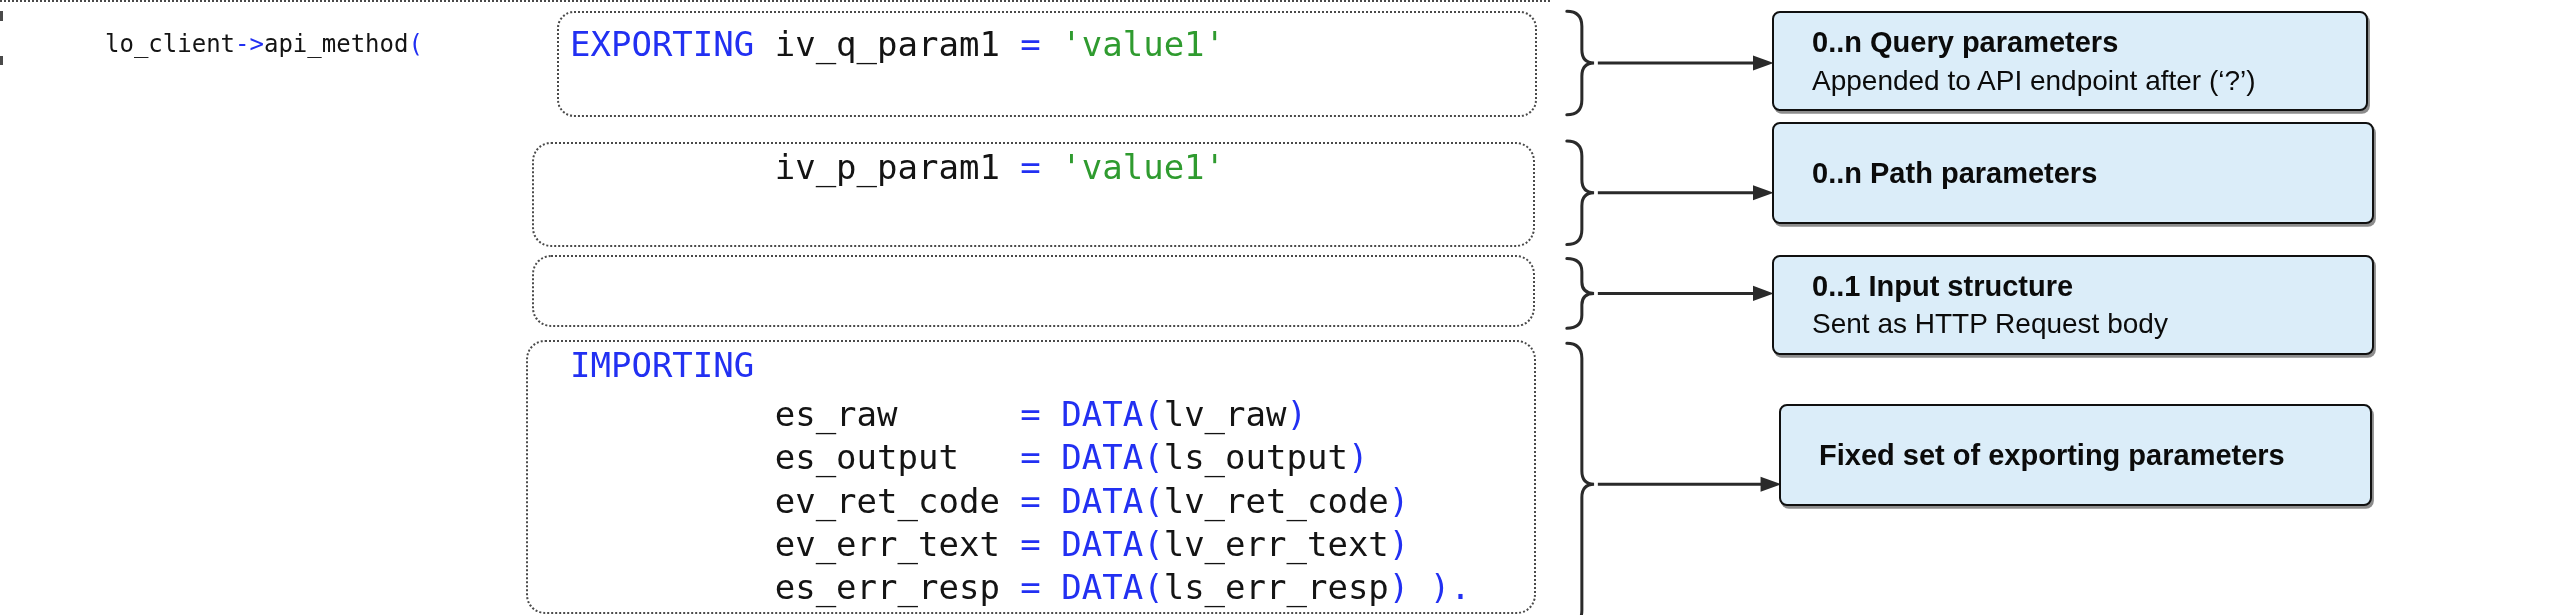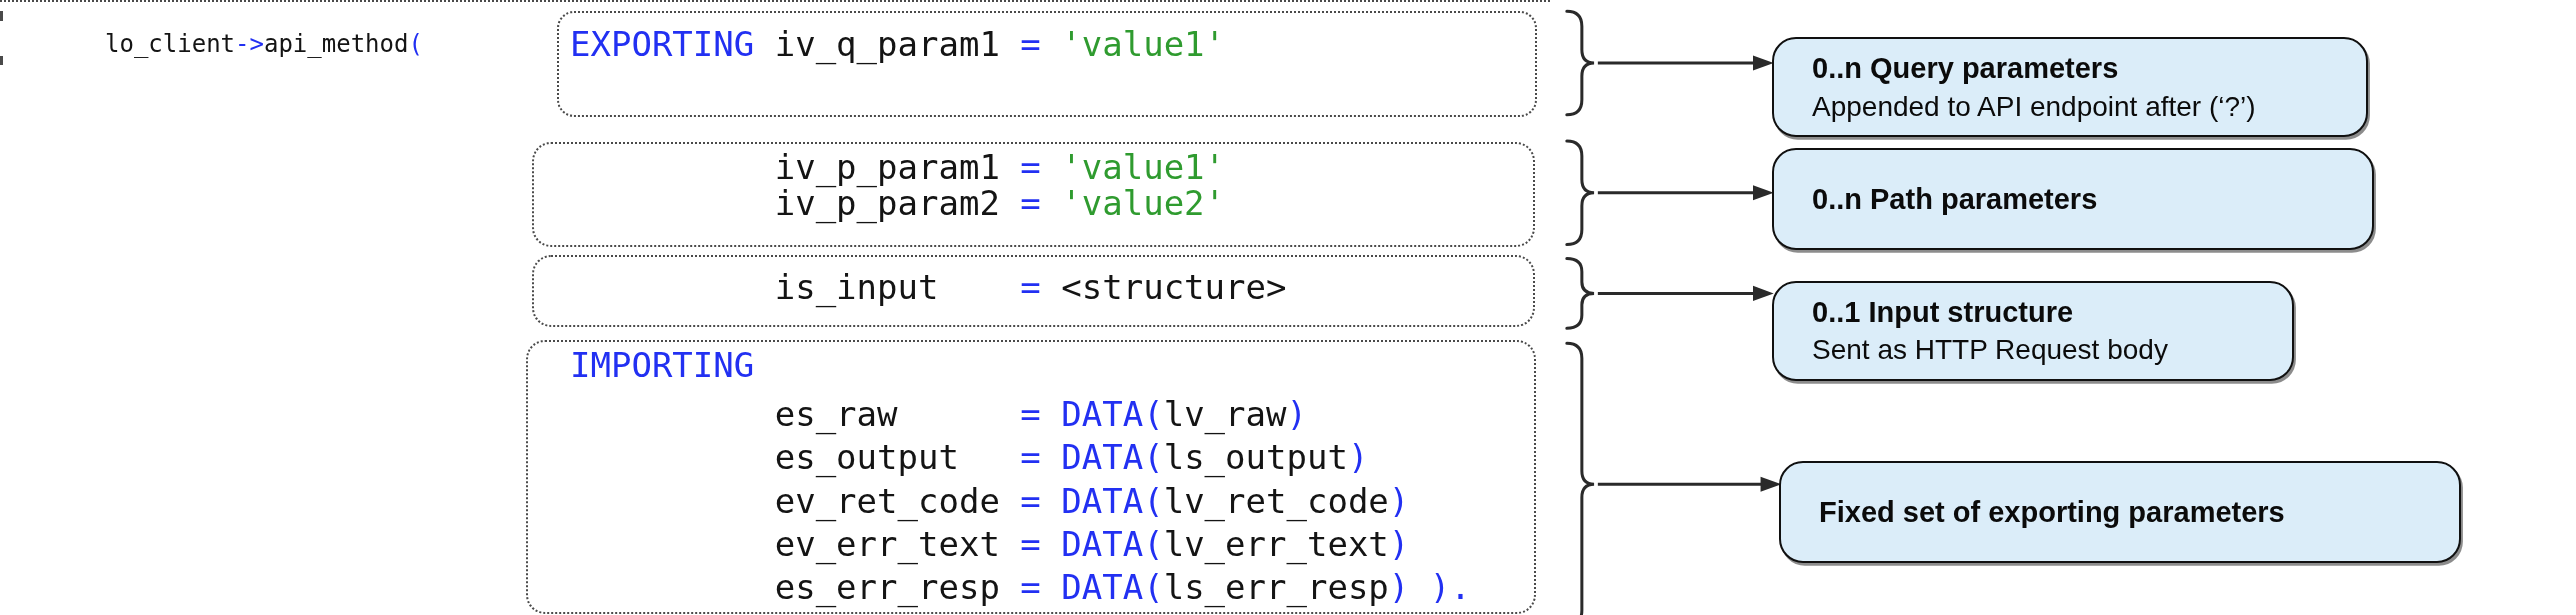--- a/index.html
+++ b/index.html
@@ -21,24 +21,24 @@
   .dotted-box{
     position:absolute;border:2.8px dotted var(--c-box_border);
     border-radius:19px;background:transparent;
   }
   
   .top-dotted{position:absolute;left:0;top:0;width:1550px;height:0;border-top:2.8px dotted var(--c-box_border);}
   .edge-tick{position:absolute;left:0;width:2.8px;height:9.4px;background:var(--c-box_border);}
   
   .callout{
     position:absolute;background:var(--c-callout_bg);
-    border:2.8px solid var(--c-callout_border);border-radius:24px;
+    border:2.8px solid var(--c-callout_border);border-radius:8px;
     box-shadow:1.9px 2.8px 0 rgba(0,0,0,0.45);
     display:flex;flex-direction:column;justify-content:center;
-    padding-left:38px;padding-right:9.4px;box-sizing:border-box;gap:4.7px;margin-top:26px;
+    padding-left:38px;padding-right:9.4px;box-sizing:border-box;gap:4.7px;
   }
   .callout-title{font-size:29px;font-weight:bold;color:#0b0b0b;line-height:34px;}
   .callout-sub{font-size:28px;color:#0b0b0b;line-height:34px;}
   .callout-sub:empty{display:none;}
   
   #connectors{position:absolute;left:0;top:0;pointer-events:none;}
   .brace{fill:none;stroke:var(--c-connector);stroke-width:3.2;stroke-linecap:round;}
   .arrow-line{stroke:var(--c-connector);stroke-width:3.2;}
   .arrow-head{fill:var(--c-connector);stroke:none;}
 </style>
@@ -51,24 +51,22 @@
   <div class="edge-tick" style="top:11.3px"></div>
   <div class="edge-tick" style="top:56px"></div>
 
   <div class="code-line caller-line" style="top:23.5px"><span class="tok-plain">lo_client</span><span class="tok-keyword">-&gt;</span><span class="tok-plain">api_method</span><span class="tok-keyword">(</span></div>
 
   <div class="dotted-box" style="left:557px;top:11.3px;width:976px;height:102px;border-radius:17px"></div>
   <div class="code-line" style="top:23.5px"><span class="tok-keyword">EXPORTING</span><span class="tok-plain"> iv_q_param1 </span><span class="tok-keyword">= </span><span class="tok-string">'value1'</span></div>
 
   <div class="dotted-box" style="left:532px;top:142px;width:999px;height:101px"></div>
   <div class="code-line" style="top:147px"><span class="tok-plain">          iv_p_param1 </span><span class="tok-keyword">= </span><span class="tok-string">'value1'</span></div>
-  <div class="code-line" style="top:183px"><span class="tok-plain">          iv_p_param2 </span><span class="tok-keyword">= </span><span class="tok-string">'value2'</span></div>
 
   <div class="dotted-box" style="left:532px;top:255px;width:999px;height:68px"></div>
-  <div class="code-line" style="top:267px"><span class="tok-plain">          is_input    </span><span class="tok-keyword">= </span><span class="tok-plain">&lt;structure&gt;</span></div>
 
   <div class="dotted-box" style="left:526px;top:340px;width:1006px;height:270px"></div>
   <div class="code-line" style="top:345px"><span class="tok-keyword">IMPORTING</span></div>
   <div class="code-line" style="top:437px"><span class="tok-plain">          es_output   </span><span class="tok-keyword">= </span><span class="tok-keyword">DATA(</span><span class="tok-plain">ls_output</span><span class="tok-keyword">)</span></div>
   <div class="code-line" style="top:394px"><span class="tok-plain">          es_raw      </span><span class="tok-keyword">= </span><span class="tok-keyword">DATA(</span><span class="tok-plain">lv_raw</span><span class="tok-keyword">)</span></div>
   <div class="code-line" style="top:481px"><span class="tok-plain">          ev_ret_code </span><span class="tok-keyword">= </span><span class="tok-keyword">DATA(</span><span class="tok-plain">lv_ret_code</span><span class="tok-keyword">)</span></div>
   <div class="code-line" style="top:567px"><span class="tok-plain">          es_err_resp </span><span class="tok-keyword">= </span><span class="tok-keyword">DATA(</span><span class="tok-plain">ls_err_resp</span><span class="tok-keyword">)</span><span class="tok-keyword"> ).</span></div>
   <div class="code-line" style="top:524px"><span class="tok-plain">          ev_err_text </span><span class="tok-keyword">= </span><span class="tok-keyword">DATA(</span><span class="tok-plain">lv_err_text</span><span class="tok-keyword">)</span></div>
 
   <svg id="connectors" width="2576" height="615" viewBox="0 0 2739 654">
@@ -91,24 +89,24 @@
 
   <div class="callout" style="left:1772px;top:11.3px;width:596px;height:100px">
     <div class="callout-title">0..n Query parameters</div>
     <div class="callout-sub">Appended to API endpoint after (‘?’)</div>
   </div>
 
   <div class="callout" style="left:1772px;top:122px;width:602px;height:102px">
     <div class="callout-title">0..n Path parameters</div>
   </div>
 
-  <div class="callout" style="left:1772px;top:255px;width:522px;height:100px">
+  <div class="callout" style="left:1772px;top:255px;width:602px;height:100px">
     <div class="callout-title">0..1 Input structure</div>
     <div class="callout-sub">Sent as HTTP Request body</div>
   </div>
 
-  <div class="callout" style="left:1779px;top:435px;width:682px;height:102px">
+  <div class="callout" style="left:1779px;top:404px;width:593px;height:102px">
     <div class="callout-title">Fixed set of exporting parameters</div>
 
   </div>
 
 </div>
 
 
 </body></html>

